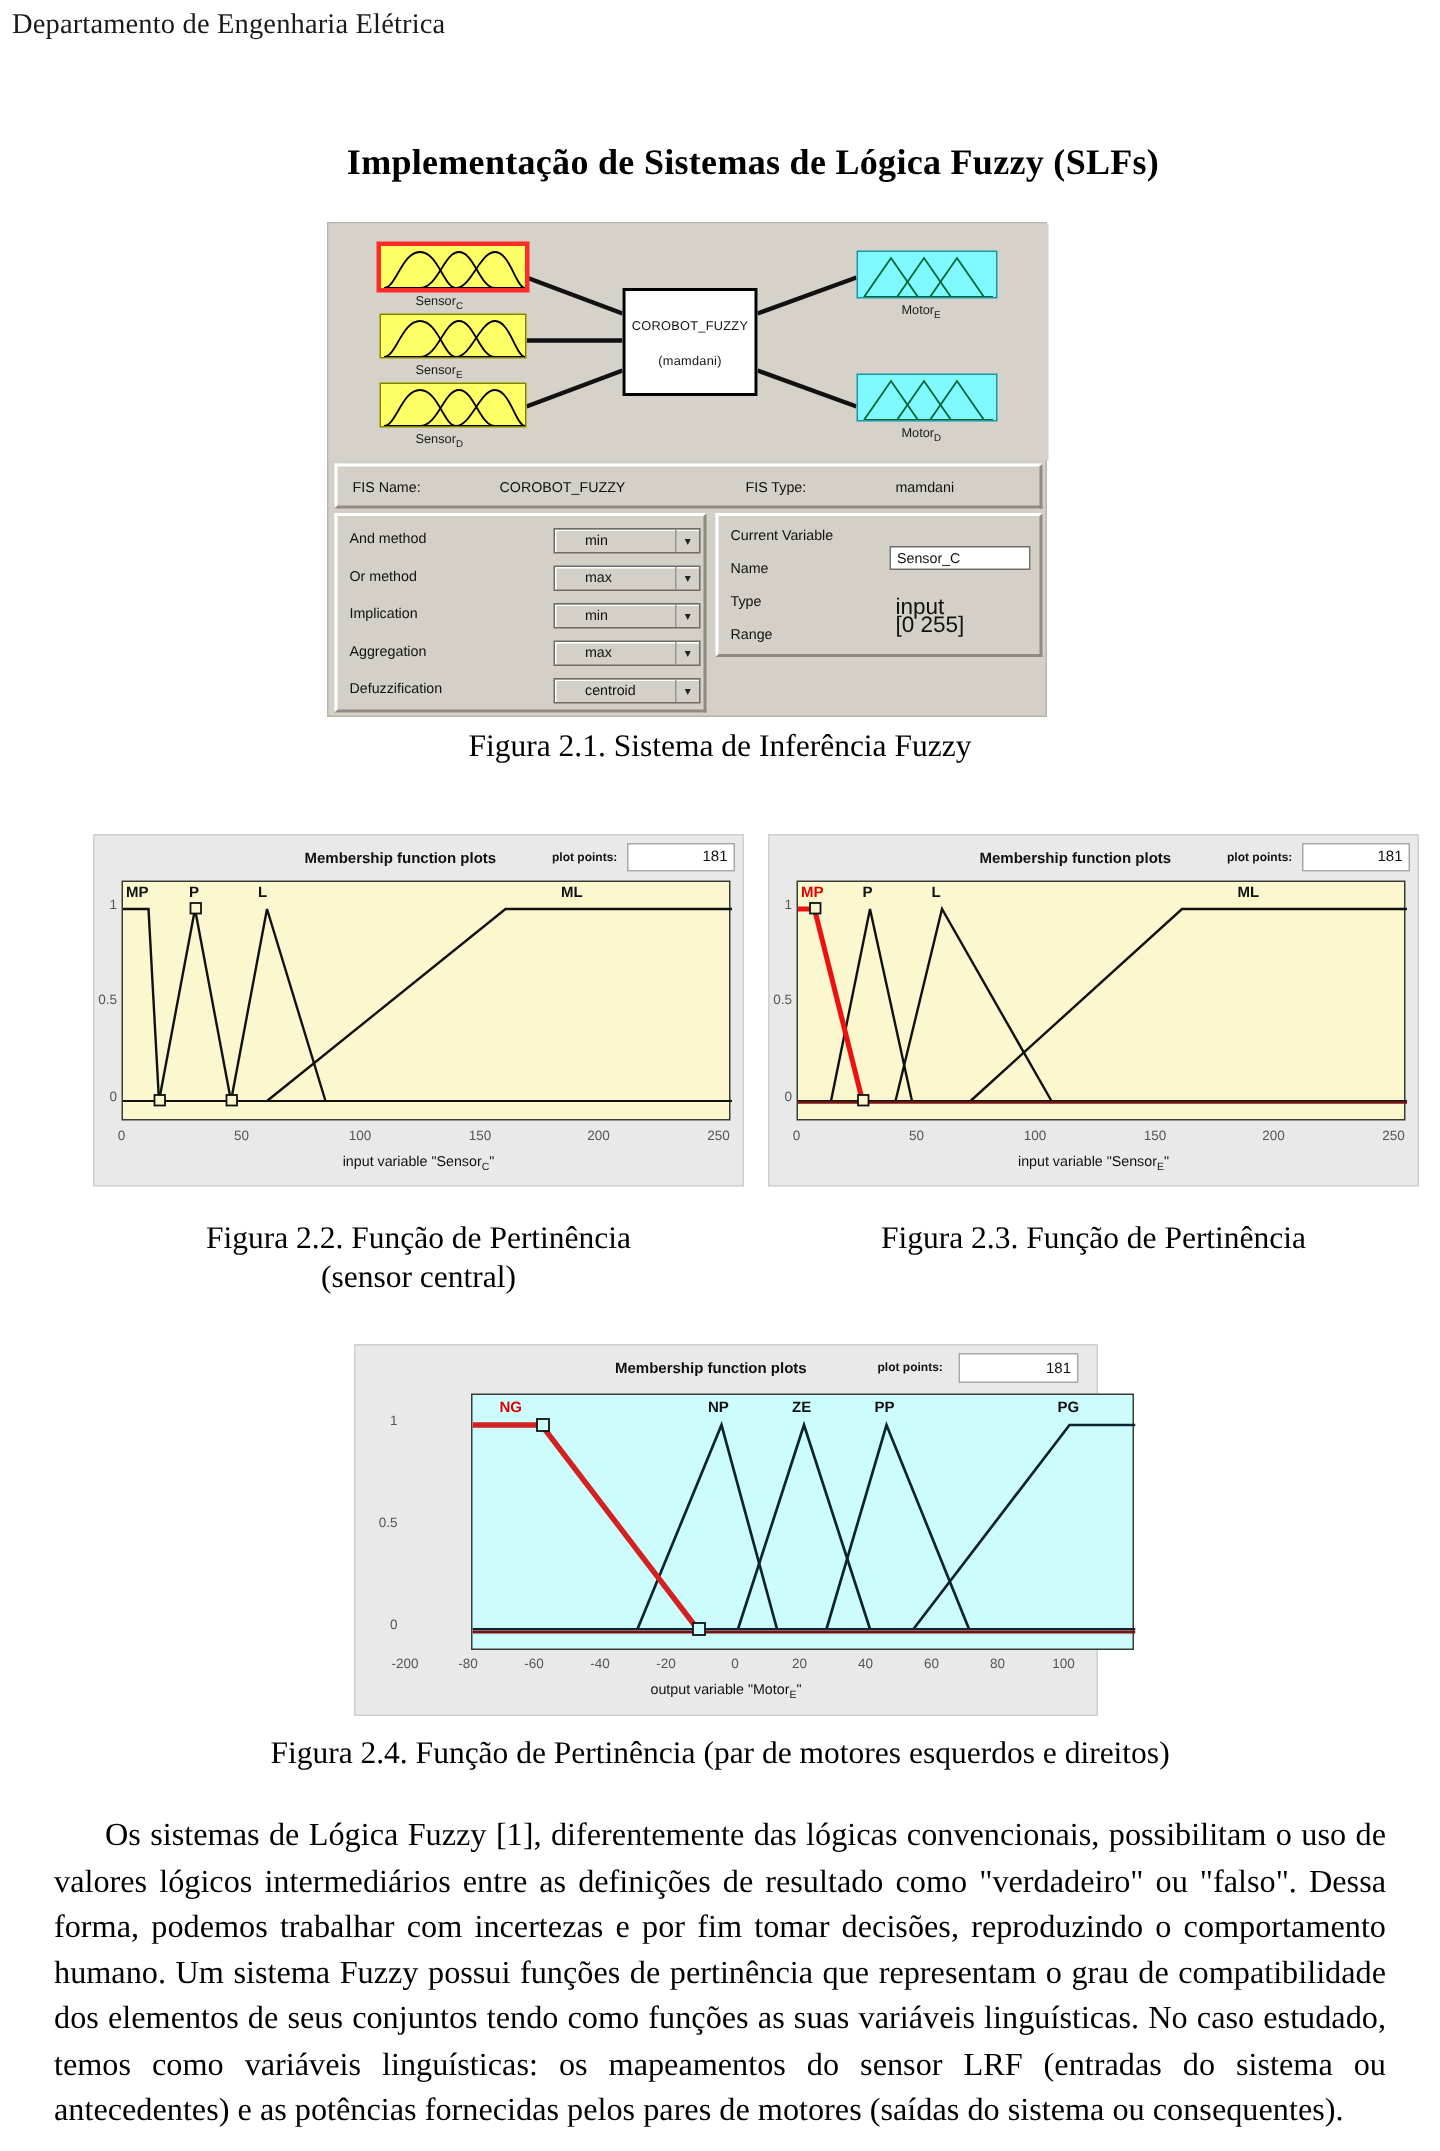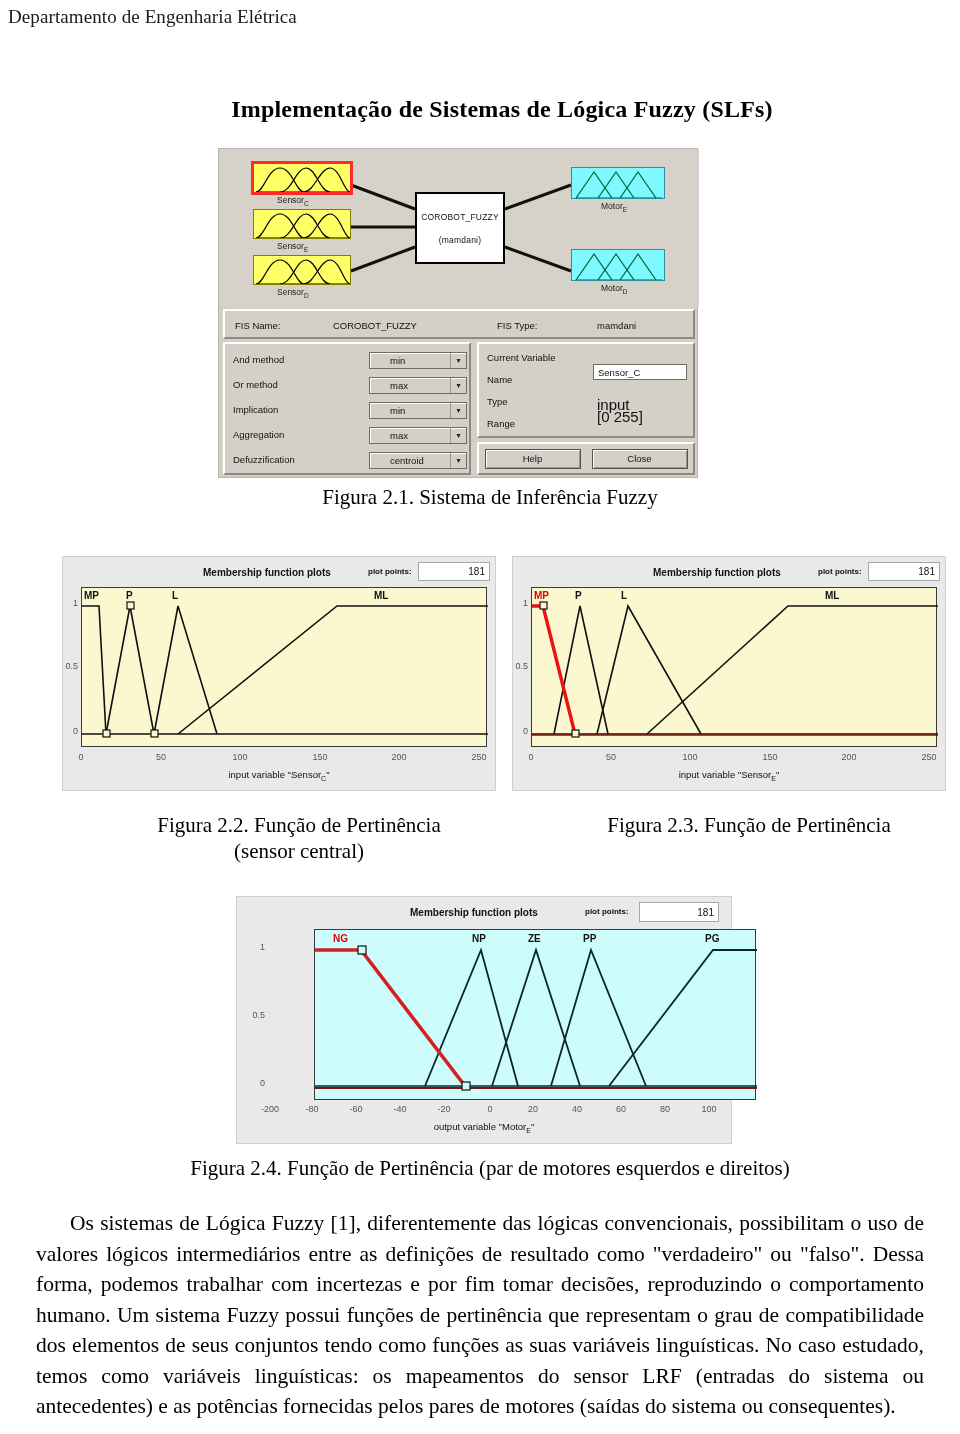--- a/index.html
+++ b/index.html
@@ -23,21 +23,21 @@
   .page-title {
     position:absolute; left:0; right:0; top:96px;
     text-align:center;
     font-family:"Liberation Serif", serif;
     font-weight:bold; font-size:24px; letter-spacing:0.2px;margin-left:44px;
   }
 
   
   .caption {
     font-family:"Liberation Serif", serif;
-    font-size:21px; text-align:center; line-height:1.25;margin-left:20px;
+    font-size:21px; text-align:center; line-height:1.25;
   }
 
   
   .fis-window {
     position:absolute; left:218px; top:148px;
     width:480px; height:330px;
     background:#d4d0c8;
     border:1px solid #b9b5ae;
   }
   .fis-diagram {
@@ -357,24 +357,20 @@
   <div class="fis-curvar">
     <div class="cv-row cv-label" style="top:8px;">Current Variable</div>
     <div class="cv-row cv-label" style="top:30px;">Name</div>
     <div class="cv-input">Sensor_C</div>
     <div class="cv-row cv-label" style="top:52px;">Type</div>
     <div class="cv-value" style="top:52px;">input</div>
     <div class="cv-row cv-label" style="top:74px;">Range</div>
     <div class="cv-value" style="top:64px;">[0 255]</div>
   </div>
 
-  <div class="fis-btns">
-    <div class="btn">Help</div>
-    <div class="btn">Close</div>
-  </div>
 </div>
 
 <div class="caption" style="position:absolute; left:0; right:0; top:484px;">Figura 2.1. Sistema de Inferência Fuzzy</div>
 
 <div class="mfpanel" style="left:62px; top:556px; width:434px; height:235px;">
   <div class="mf-title" style="left:140px; top:10px;">Membership function plots</div>
   <div class="mf-pp-label" style="left:305px; top:10px;">plot points:</div>
   <div class="mf-pp-box" style="left:355px; top:5px; width:72px; height:19px;">181</div>
 
   <div class="mf-axis inp" style="left:18px; top:30px; width:406px; height:160px;">

